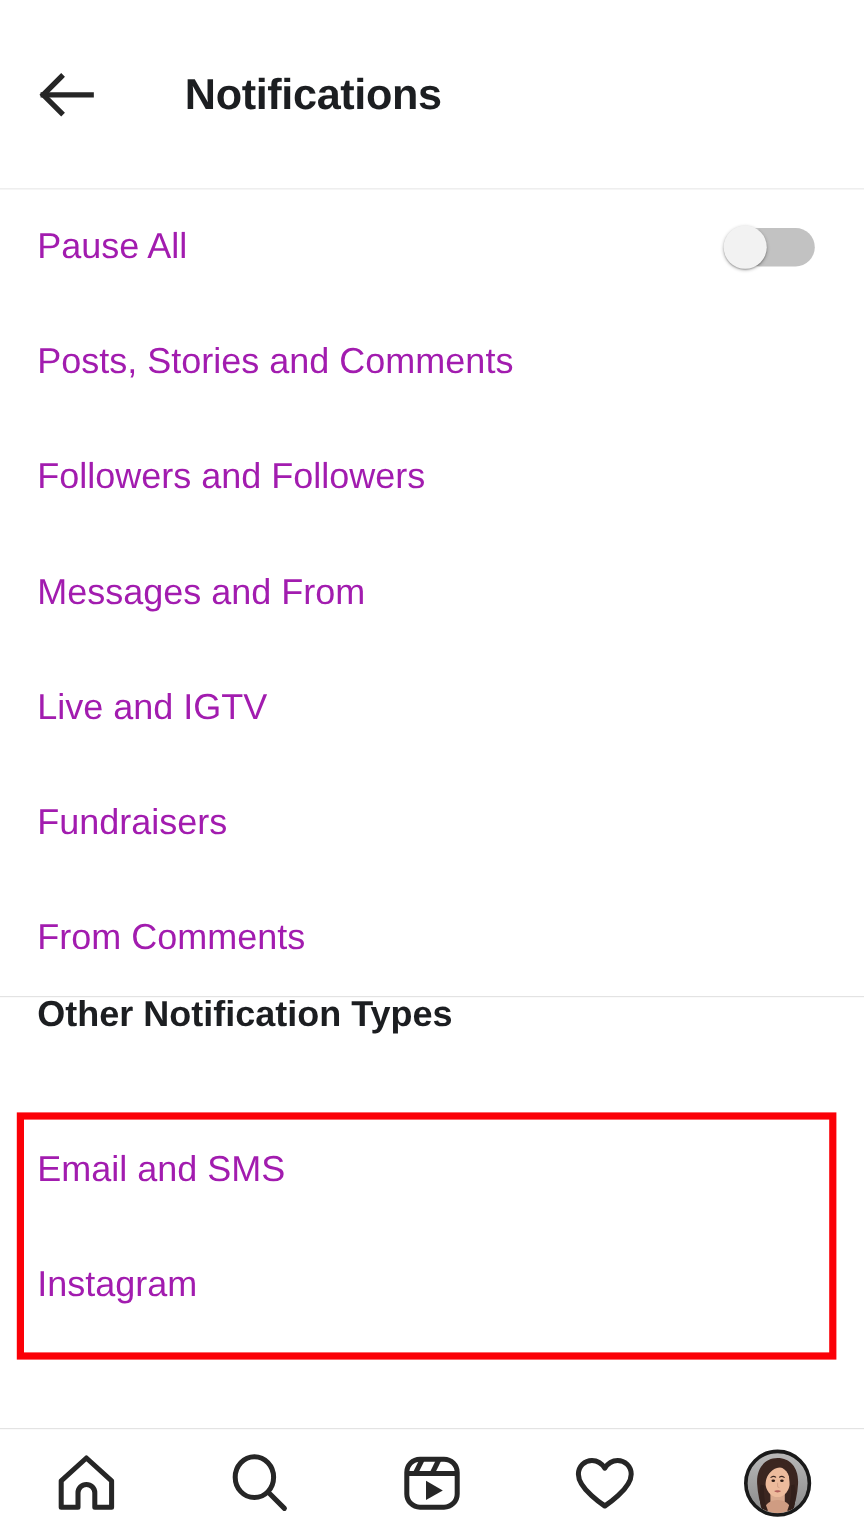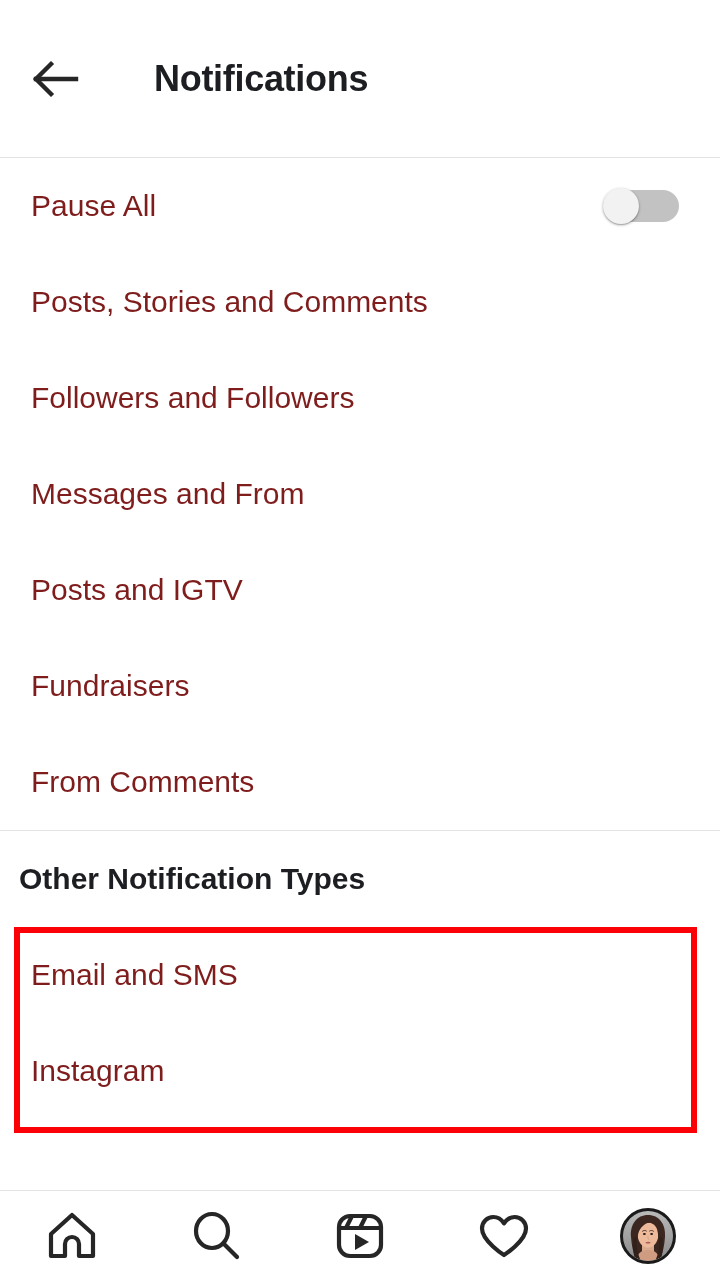--- a/index.html
+++ b/index.html
@@ -66,21 +66,21 @@
     height: 96px;
     display: flex;
     align-items: center;
     justify-content: space-between;
     padding: 0 31px 0 31px;
     box-sizing: border-box;
     cursor: pointer;
   }
   .row-label {
     font-size: 30px;
-    color: #7f1d1d;
+    color: #a21caf;
     font-weight: normal;
     line-height: 1;
     white-space: nowrap;
   }
 
   
   .toggle {
     width: 76px;
     height: 36px;
     position: relative;
@@ -111,22 +111,22 @@
   
   .divider {
     height: 1px;
     background: #e3e3e3;
     width: 100%;
   }
 
   .section-header {
     height: 96px;
     display: flex;
-    align-items: center;
-    padding: 0 19px;
+    align-items: flex-start;
+    padding: 0 31px;
     box-sizing: border-box;
   }
   .section-header .row-label {
     font-weight: bold;
     color: #1c1e21;
   }
 
   
   .highlight-wrap {
     position: relative;
@@ -216,21 +216,21 @@
 
     <div class="row">
       <span class="row-label">Followers and Followers</span>
     </div>
 
     <div class="row">
       <span class="row-label">Messages and From</span>
     </div>
 
     <div class="row">
-      <span class="row-label">Posts and IGTV</span>
+      <span class="row-label">Live and IGTV</span>
     </div>
 
     <div class="row">
       <span class="row-label">Fundraisers</span>
     </div>
 
     <div class="row">
       <span class="row-label">From Comments</span>
     </div>
 

